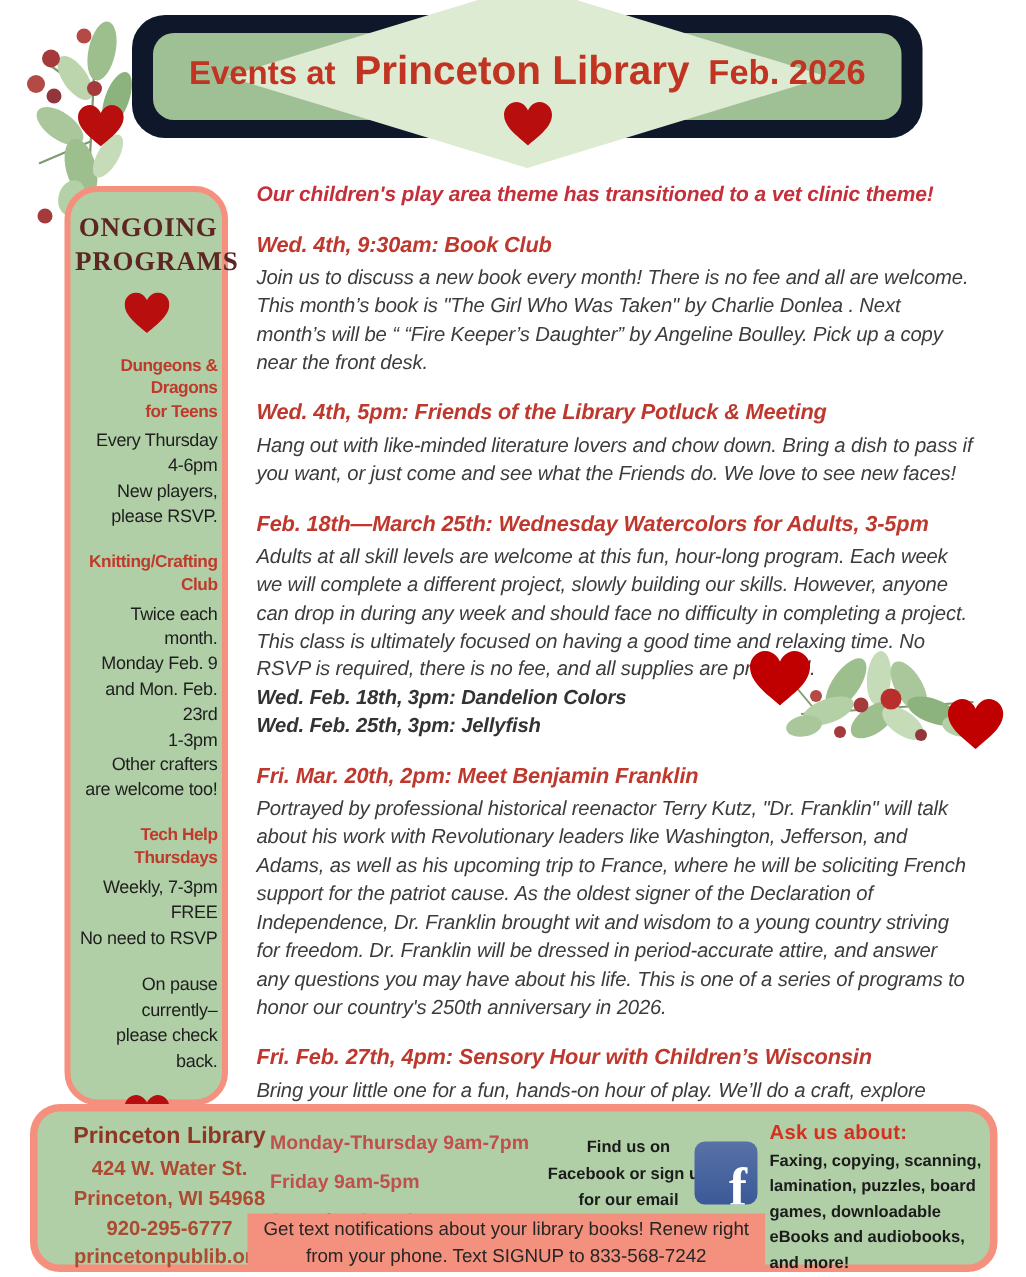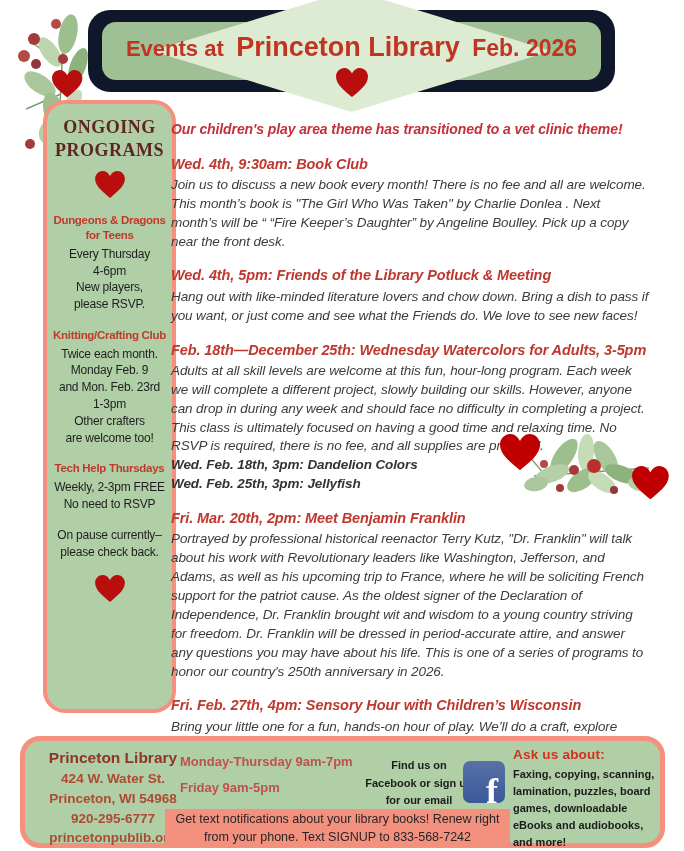--- a/index.html
+++ b/index.html
@@ -37,23 +37,23 @@
     position:absolute; left:50%; top:58px; transform:translateX(-50%);
     width:32px; height:29px;
   }
 
   
   .sprig-tl  { position:absolute; left:6px;  top:4px;   width:108px; height:148px; }
   .sprig-mid { position:absolute; left:474px; top:426px; width:198px; height:82px; }
 
   
   .sidebar {
-    position:absolute; left:43px; top:100px; width:133px; height:613px;
+    position:absolute; left:43px; top:124px; width:109px; height:613px;
     background:#B0CFA6; border:4px solid #F6907E; border-radius:22px;
-    padding:12px 3px 10px 3px; text-align:center;
+    padding:12px 3px 10px 3px; text-align:right;
   }
   .sb-title {
     font-family:"Liberation Serif", serif; font-weight:bold;
     font-size:18px; line-height:1.3; color:#5C2623; letter-spacing:0.5px;
   }
   .sb-heart { width:30px; height:27px; margin:8px auto 2px auto; display:block; }
   .sb-heart-bottom { width:30px; height:27px; margin:14px auto 0 auto; display:block; }
   .sb-section { margin-top:15px; }
   .sb-heading {
     color:#C0392B; font-weight:bold; font-size:11.5px; line-height:1.35;
@@ -178,21 +178,21 @@
     <div class="sb-heading">Knitting/Crafting Club</div>
     <div class="sb-body">Twice each month.
 Monday Feb. 9
 and Mon. Feb. 23rd
 1-3pm
 Other crafters
 are welcome too!</div>
   </div>
   <div class="sb-section">
     <div class="sb-heading">Tech Help Thursdays</div>
-    <div class="sb-body">Weekly, 2-3pm FREE
+    <div class="sb-body">Weekly, 7-3pm FREE
 No need to RSVP</div>
   </div>
   <div class="sb-section">
     <div class="sb-body">On pause currently–
 please check back.</div>
   </div>
   <svg class="sb-heart-bottom" viewBox="0 0 32 29">
       <use href="#heartPath" fill="#B80E0E"></use>
     </svg>
 </div>
@@ -204,21 +204,21 @@
     <div class="event-heading">Wed. 4th, 9:30am: Book Club</div>
     <div class="event-body">Join us to discuss a new book every month! There is no fee and all are welcome. This month’s book is "The Girl Who Was Taken" by Charlie Donlea . Next month’s will be “ “Fire Keeper’s Daughter” by Angeline Boulley. Pick up a copy near the front desk.</div>
   </div>
 
   <div class="event">
     <div class="event-heading">Wed. 4th, 5pm: Friends of the Library Potluck &amp; Meeting</div>
     <div class="event-body">Hang out with like-minded literature lovers and chow down. Bring a dish to pass if you want, or just come and see what the Friends do. We love to see new faces!</div>
   </div>
 
   <div class="event">
-    <div class="event-heading">Feb. 18th—December 25th: Wednesday Watercolors for Adults, 3-5pm</div>
+    <div class="event-heading">Feb. 18th—March 25th: Wednesday Watercolors for Adults, 3-5pm</div>
     <div class="event-body">Adults at all skill levels are welcome at this fun, hour-long program. Each week we will complete a different project, slowly building our skills. However, anyone can drop in during any week and should face no difficulty in completing a project. This class is ultimately focused on having a good time and relaxing time. No RSVP is required, there is no fee, and all supplies are provided.</div>
     <div class="event-subline">Wed. Feb. 18th, 3pm: Dandelion Colors</div>
     <div class="event-subline">Wed. Feb. 25th, 3pm: Jellyfish</div>
   </div>
 
   <div class="event">
     <div class="event-heading">Fri. Mar. 20th, 2pm: Meet Benjamin Franklin</div>
     <div class="event-body">Portrayed by professional historical reenactor Terry Kutz, "Dr. Franklin" will talk about his work with Revolutionary leaders like Washington, Jefferson, and Adams, as well as his upcoming trip to France, where he will be soliciting French support for the patriot cause. As the oldest signer of the Declaration of Independence, Dr. Franklin brought wit and wisdom to a young country striving for freedom. Dr. Franklin will be dressed in period-accurate attire, and answer any questions you may have about his life. This is one of a series of programs to honor our country's 250th anniversary in 2026.</div>
   </div>
 

